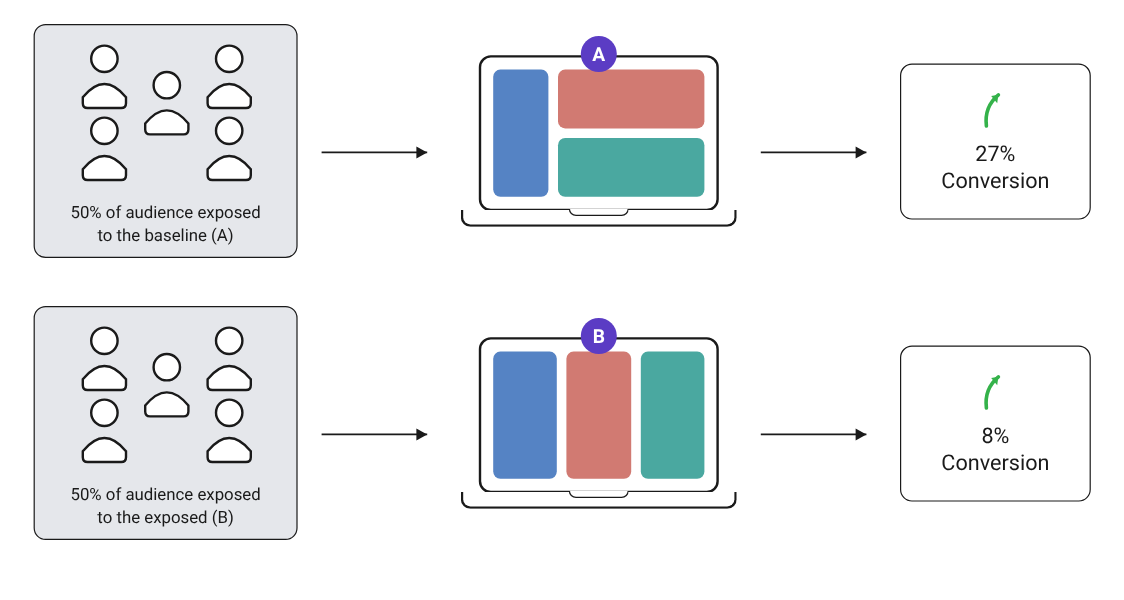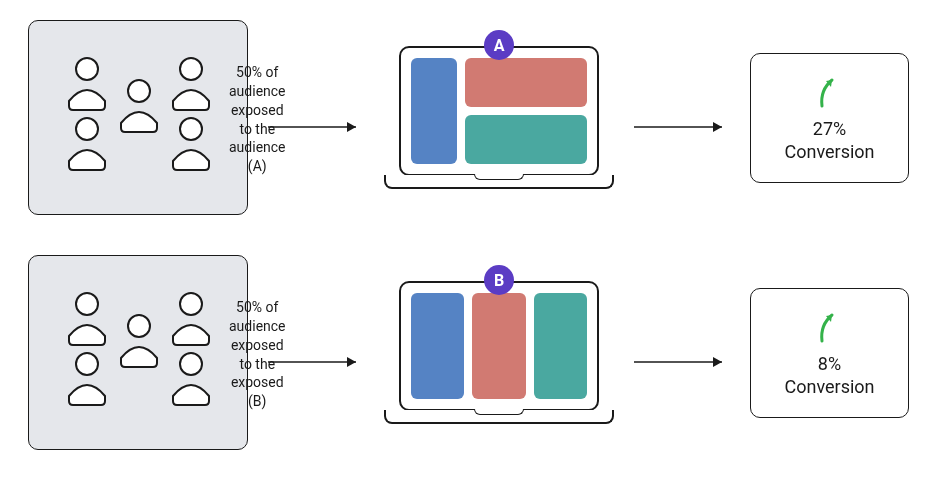--- a/index.html
+++ b/index.html
@@ -22,21 +22,21 @@
     border: 1.5px solid #1a1a1a;
     border-radius: 10px;
     background: #fff;
   }
   .audience {
     width: 220px;
     height: 195px;
     background: #e5e7eb;
     padding: 10px 18px 10px;
     display: flex;
-    flex-direction: row;
+    flex-direction: column;
     align-items: center;
   }
   .people {
     width: 100%;
     flex: 1;
     position: relative;
   }
   .caption {
     font-size: 14px;
     text-align: center;
@@ -164,21 +164,21 @@
           <circle cx="40" cy="78" r="11"></circle>
           <path d="M22 110 q18 -22 36 0 v5 q0 4 -4 4 h-28 q-4 0 -4 -4 z"></path>
 
           <circle cx="144" cy="78" r="11"></circle>
           <path d="M126 110 q18 -22 36 0 v5 q0 4 -4 4 h-28 q-4 0 -4 -4 z"></path>
         </g>
       </svg>
     </div>
     <div class="caption">
       <span>50% of audience exposed</span><br>
-      <span>to the audience (A)</span>
+      <span>to the baseline (A)</span>
     </div>
   </div>
 
   <div class="arrow">
     <svg width="100" height="20" viewBox="0 0 100 20">
       <line x1="2" y1="10" x2="90" y2="10" stroke="#1a1a1a" stroke-width="1.5"></line>
       <path d="M90 10 l-9 -5 v10 z" fill="#1a1a1a"></path>
     </svg>
   </div>
 

